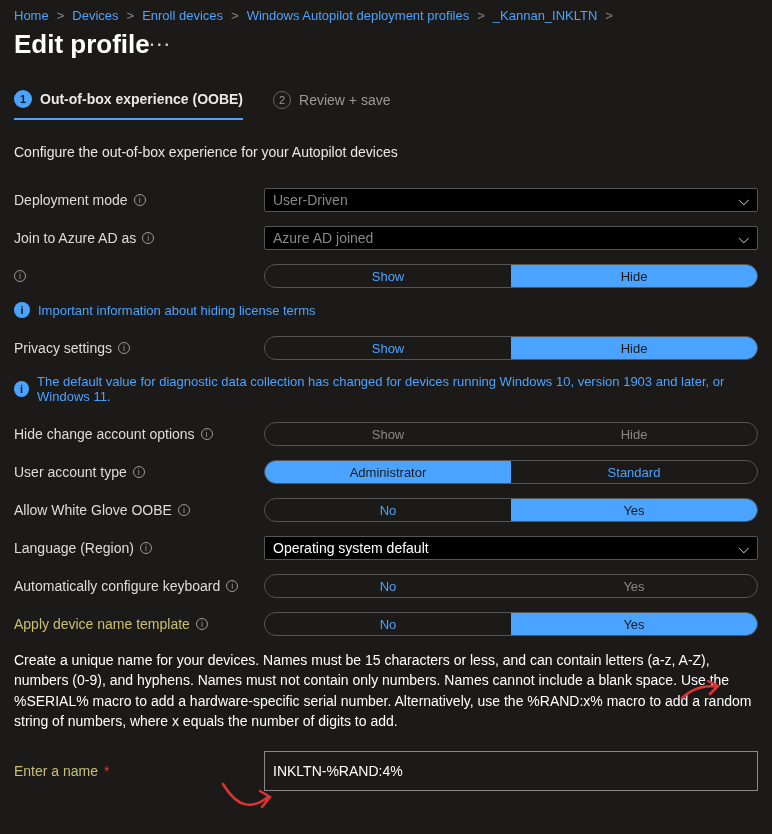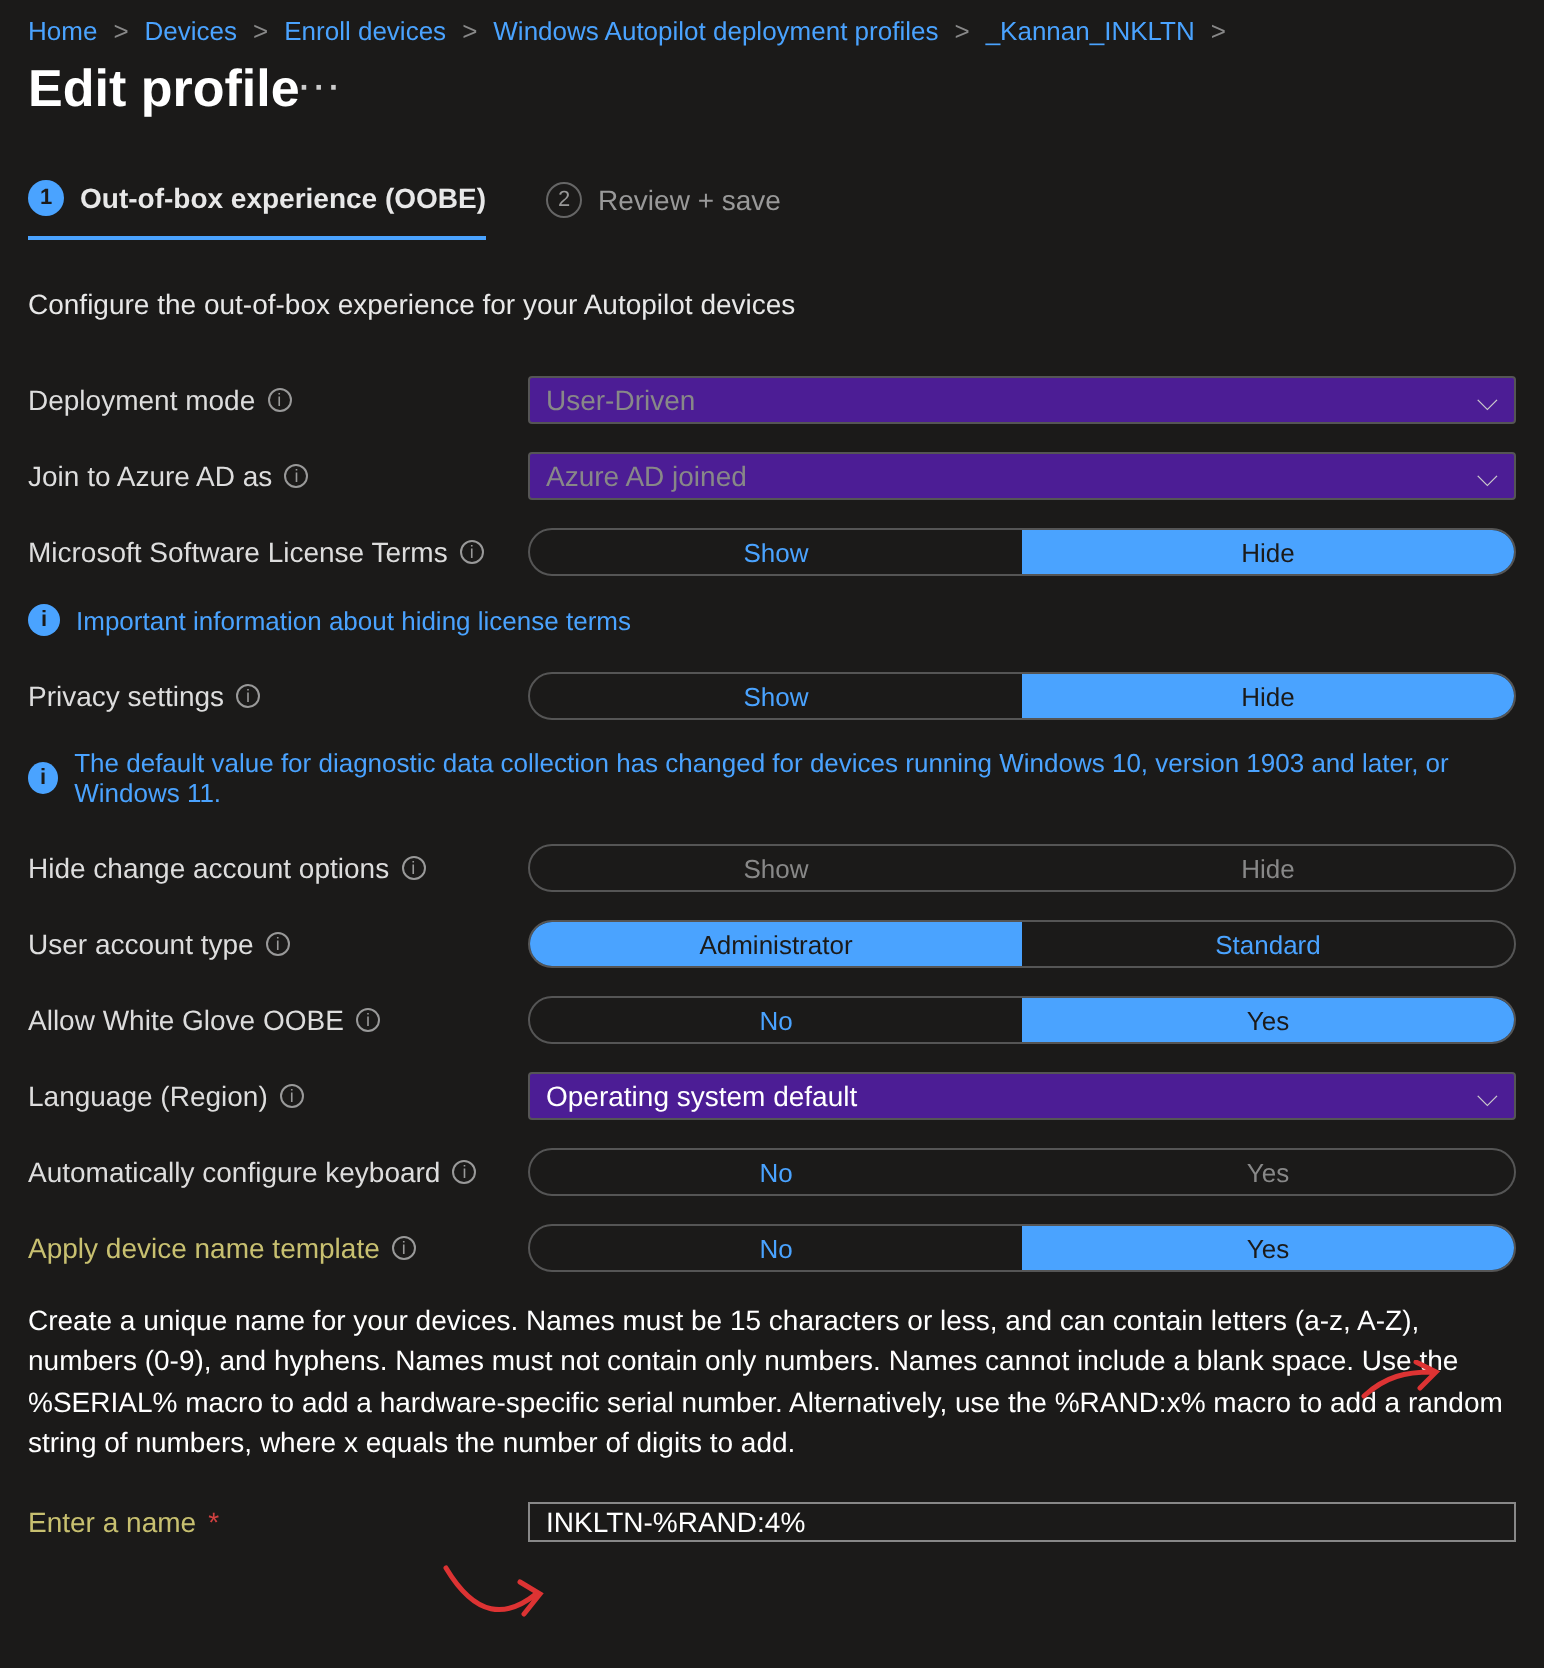--- a/index.html
+++ b/index.html
@@ -89,21 +89,21 @@
       font-size: 9px;
       color: #999;
       cursor: pointer;
     }
     .field {
       flex: 1;
     }
     .dropdown {
       width: 100%;
       height: 24px;
-      background: #4c1d95;
+      background: #000000;
       border: 1px solid #555;
       color: #888;
       padding: 0 8px;
       display: flex;
       align-items: center;
       justify-content: space-between;
       cursor: pointer;
       border-radius: 2px;
     }
     .dropdown .chev {
@@ -149,21 +149,21 @@
       font-size: 11px;
       font-weight: bold;
     }
     .help-text {
       color: #fff;
       line-height: 1.45;
       margin: 14px 0 20px 0;
     }
     .textinput {
       width: 100%;
-      height: 20px;
+      height: 40px;
       background: #1b1a19;
       border: 1px solid #888;
       color: #fff;
       padding: 0 8px;
       font-size: 14px;
     }
     .req { color: #d04040; }
     
     .arrow-svg { position: absolute; pointer-events: none; }
     .arrow1 { left: 218px; top: 779px; }
@@ -224,21 +224,20 @@
   <div class="field">
     <div class="dropdown">
       <span>Azure AD joined</span>
       <span class="chev">⌵</span>
     </div>
   </div>
 </div>
 
 <div class="form-row">
   <div class="form-label">
-    <span>Microsoft Software License Terms</span>
     <span class="info-icon">i</span>
   </div>
   <div class="field">
     <div class="toggle">
       <div class="toggle-opt blue-text">Show</div>
       <div class="toggle-opt selected">Hide</div>
     </div>
   </div>
 </div>
 <div class="info-line">

